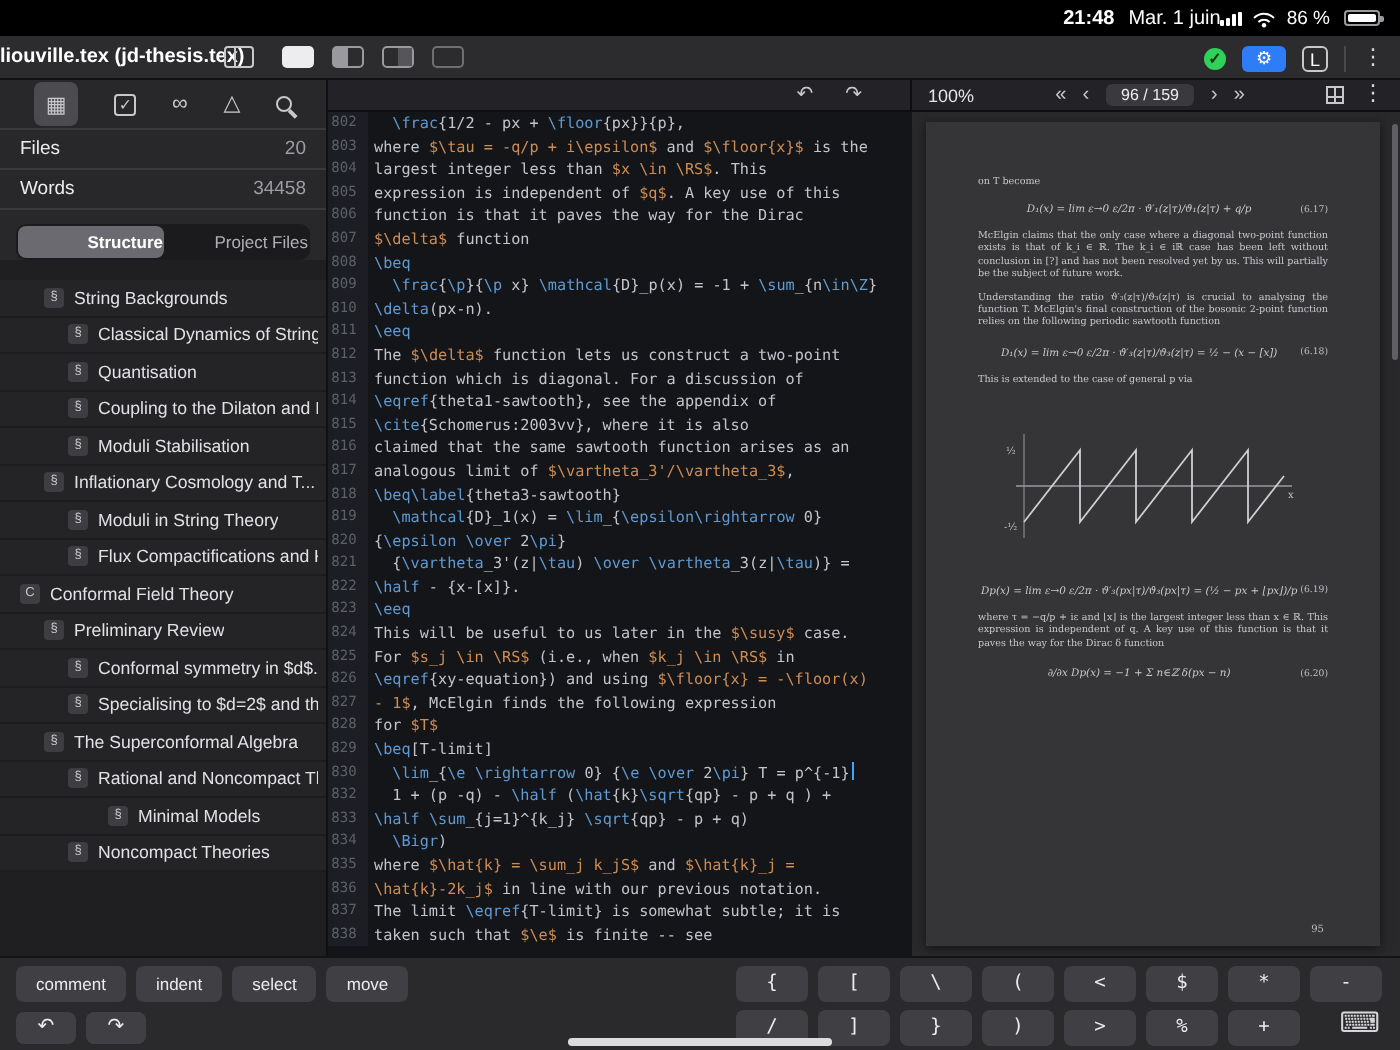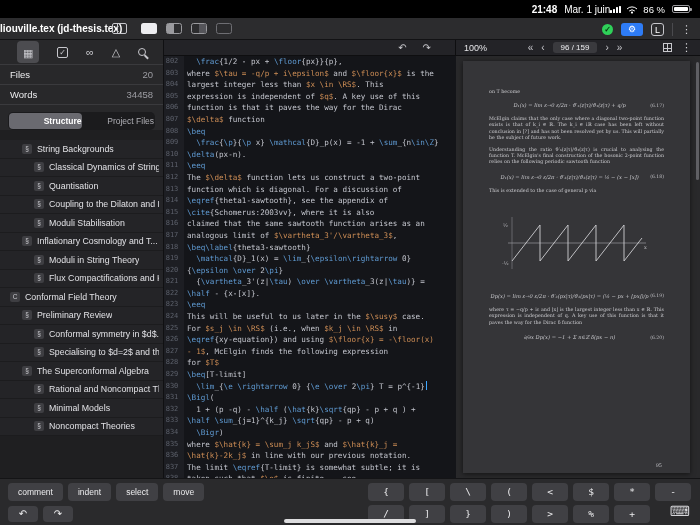--- a/index.html
+++ b/index.html
@@ -253,21 +253,21 @@
           <span class="tlabel">Specialising to $d=2$ and th...</span>
         </div>
         <div class="trow" style="padding-left:22px">
           <span class="badge">§</span>
           <span class="tlabel">The Superconformal Algebra</span>
         </div>
         <div class="trow" style="padding-left:34px">
           <span class="badge">§</span>
           <span class="tlabel">Rational and Noncompact Th...</span>
         </div>
-        <div class="trow" style="padding-left:34px">
+        <div class="trow" style="padding-left:54px">
           <span class="badge">§</span>
           <span class="tlabel">Minimal Models</span>
         </div>
         <div class="trow" style="padding-left:34px">
           <span class="badge">§</span>
           <span class="tlabel">Noncompact Theories</span>
         </div>
       </div>
   </div>
 
@@ -315,21 +315,20 @@
       <div class="crow"><span class="ln">821</span><span class="ct"><span class="t">  {</span><span class="c">\vartheta</span><span class="t">_3'(z|</span><span class="c">\tau</span><span class="t">) </span><span class="c">\over</span><span class="t"> </span><span class="c">\vartheta</span><span class="t">_3(z|</span><span class="c">\tau</span><span class="t">)} =</span></span></div>
       <div class="crow"><span class="ln">822</span><span class="ct"><span class="c">\half</span><span class="t"> - {x-[x]}.</span></span></div>
       <div class="crow"><span class="ln">823</span><span class="ct"><span class="c">\eeq</span></span></div>
       <div class="crow"><span class="ln">824</span><span class="ct"><span class="t">This will be useful to us later in the </span><span class="m">$\susy$</span><span class="t"> case.</span></span></div>
       <div class="crow"><span class="ln">825</span><span class="ct"><span class="t">For </span><span class="m">$s_j \in \RS$</span><span class="t"> (i.e., when </span><span class="m">$k_j \in \RS$</span><span class="t"> in</span></span></div>
       <div class="crow"><span class="ln">826</span><span class="ct"><span class="c">\eqref</span><span class="t">{xy-equation}) and using </span><span class="m">$\floor{x} = -\floor(x)</span></span></div>
       <div class="crow"><span class="ln">827</span><span class="ct"><span class="m">- 1$</span><span class="t">, McElgin finds the following expression</span></span></div>
       <div class="crow"><span class="ln">828</span><span class="ct"><span class="t">for </span><span class="m">$T$</span></span></div>
       <div class="crow"><span class="ln">829</span><span class="ct"><span class="c">\beq</span><span class="t">[T-limit]</span></span></div>
       <div class="crow"><span class="ln">830</span><span class="ct"><span class="t">  </span><span class="c">\lim</span><span class="t">_{</span><span class="c">\e</span><span class="t"> </span><span class="c">\rightarrow</span><span class="t"> 0} {</span><span class="c">\e</span><span class="t"> </span><span class="c">\over</span><span class="t"> 2</span><span class="c">\pi</span><span class="t">} T = p^{-1}</span><span class="caret"></span></span></div>
-      <div class="crow"><span class="ln">831</span><span class="ct"><span class="c">\Bigl</span><span class="t">(</span></span></div>
       <div class="crow"><span class="ln">832</span><span class="ct"><span class="t">  1 + (p -q) - </span><span class="c">\half</span><span class="t"> (</span><span class="c">\hat</span><span class="t">{k}</span><span class="c">\sqrt</span><span class="t">{qp} - p + q ) +</span></span></div>
       <div class="crow"><span class="ln">833</span><span class="ct"><span class="c">\half</span><span class="t"> </span><span class="c">\sum</span><span class="t">_{j=1}^{k_j} </span><span class="c">\sqrt</span><span class="t">{qp} - p + q)</span></span></div>
       <div class="crow"><span class="ln">834</span><span class="ct"><span class="t">  </span><span class="c">\Bigr</span><span class="t">)</span></span></div>
       <div class="crow"><span class="ln">835</span><span class="ct"><span class="t">where </span><span class="m">$\hat{k} = \sum_j k_jS$</span><span class="t"> and </span><span class="m">$\hat{k}_j =</span></span></div>
       <div class="crow"><span class="ln">836</span><span class="ct"><span class="m">\hat{k}-2k_j$</span><span class="t"> in line with our previous notation.</span></span></div>
       <div class="crow"><span class="ln">837</span><span class="ct"><span class="t">The limit </span><span class="c">\eqref</span><span class="t">{T-limit} is somewhat subtle; it is</span></span></div>
       <div class="crow"><span class="ln">838</span><span class="ct"><span class="t">taken such that </span><span class="m">$\e$</span><span class="t"> is finite -- see</span></span></div>
     </div>
 
   <div class="pdfpane">

